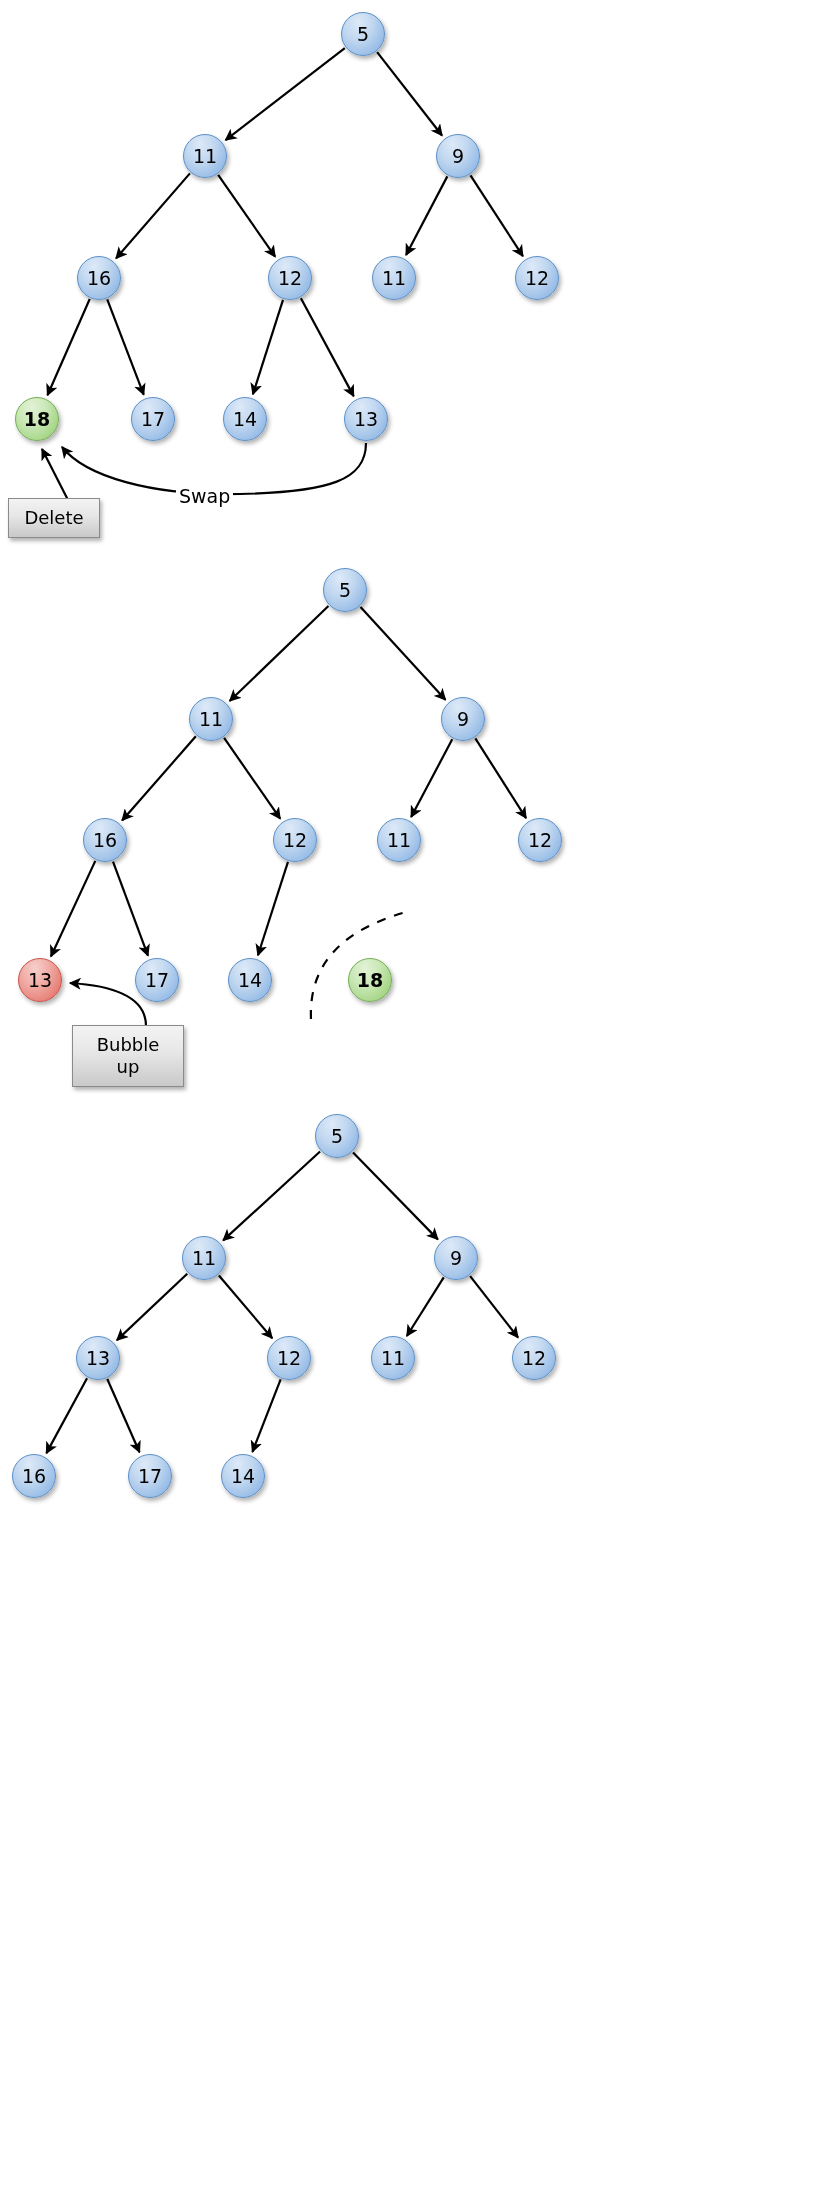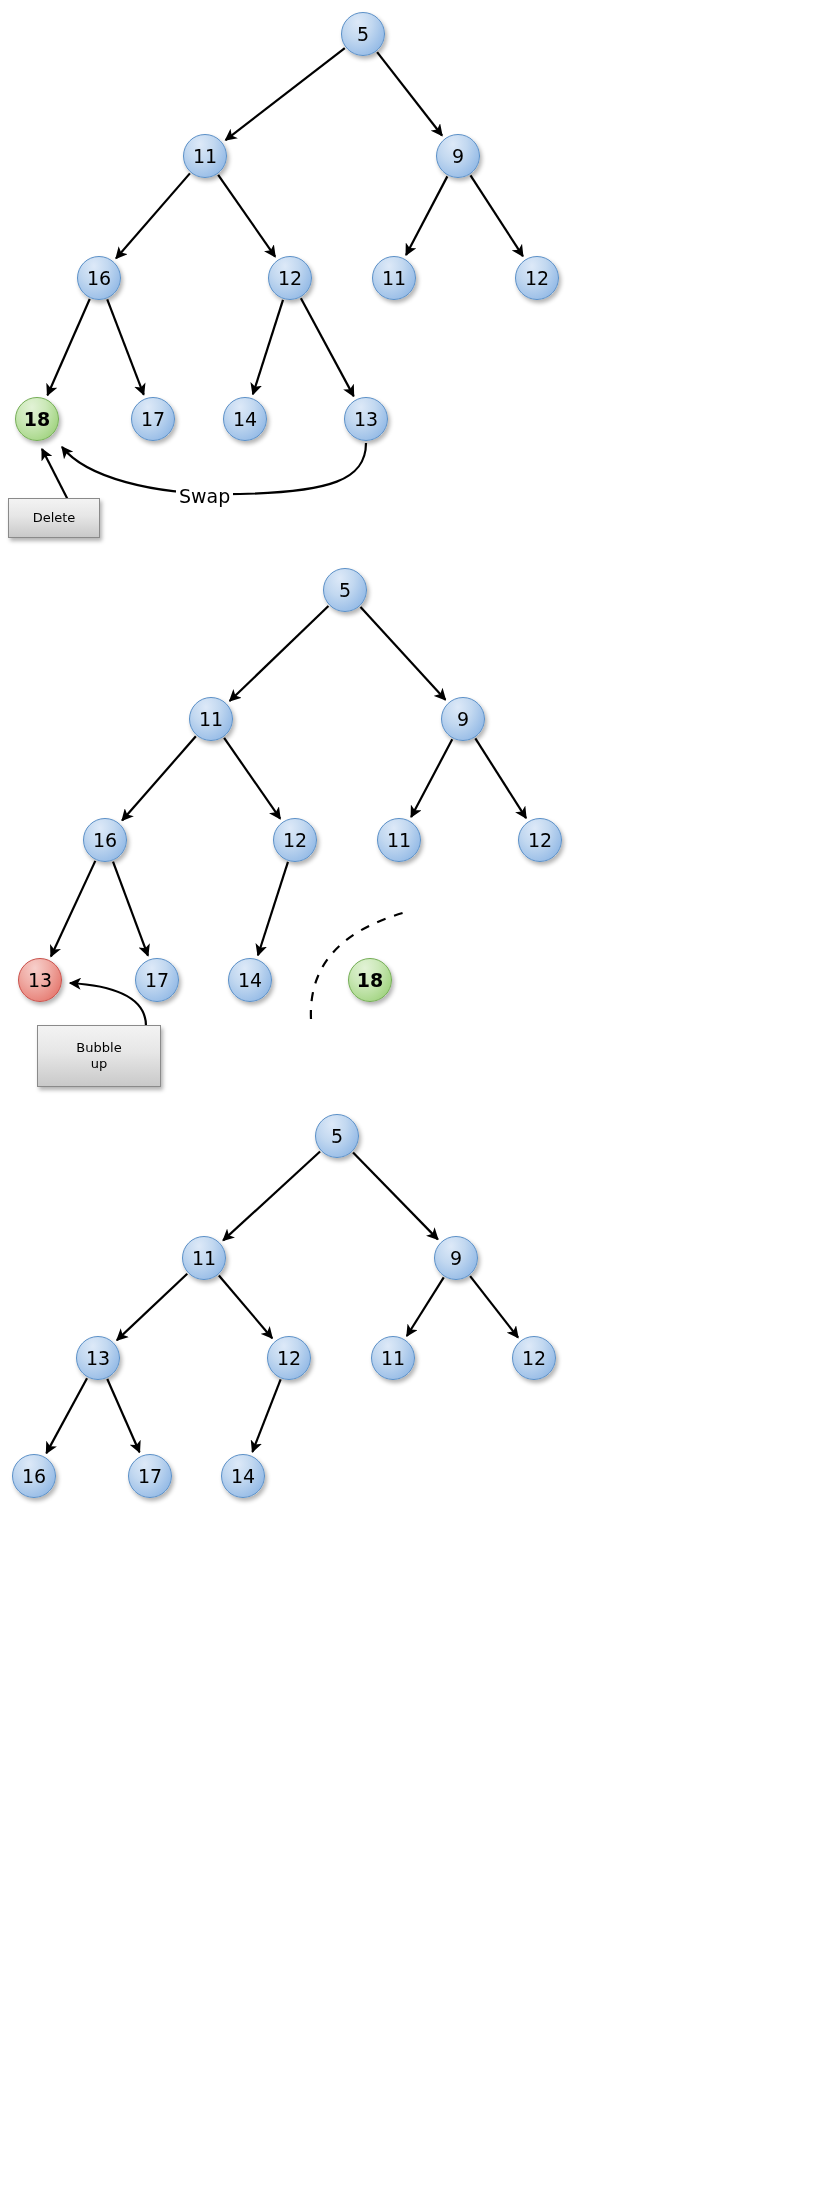--- a/index.html
+++ b/index.html
@@ -56,21 +56,21 @@
   }
   .callout {
     position: absolute;
     background: linear-gradient(to bottom, #f3f3f3 0%, #e6e6e6 45%, #c9c9c9 100%);
     border: 1.5px solid #8a8a8a;
     box-shadow: 2px 3px 4px rgba(0,0,0,0.30);
     display: flex;
     align-items: center;
     justify-content: center;
     text-align: center;
-    font-size: 13px;
+    font-size: 18px;
     color: #000000;
     line-height: 1.25;
     box-sizing: border-box;
     z-index: 4;
     white-space: pre-line;
   }
   .edge-label {
     position: absolute;
     font-size: 19px;
     color: #000000;
@@ -223,19 +223,19 @@
       </div>
       <div class="node blue" style="left: 128px; top: 1454px;">
         <span>17</span>
       </div>
       <div class="node blue" style="left: 221px; top: 1454px;">
         <span>14</span>
       </div>
     </div>
   <div id="callout-layer">
       <div class="callout" style="left: 8px; top: 498px; width: 92px; height: 40px;">Delete</div>
-      <div class="callout" style="left: 37px; top: 1025px; width: 124px; height: 62px;">Bubble
+      <div class="callout" style="left: 72px; top: 1025px; width: 112px; height: 62px;">Bubble
 up</div>
     </div>
   <div id="annotation-layer">
       <div class="edge-label" style="left: 176px; top: 485px; text-align: center;">Swap</div>
     </div>
 </div>
 
 </body></html>

